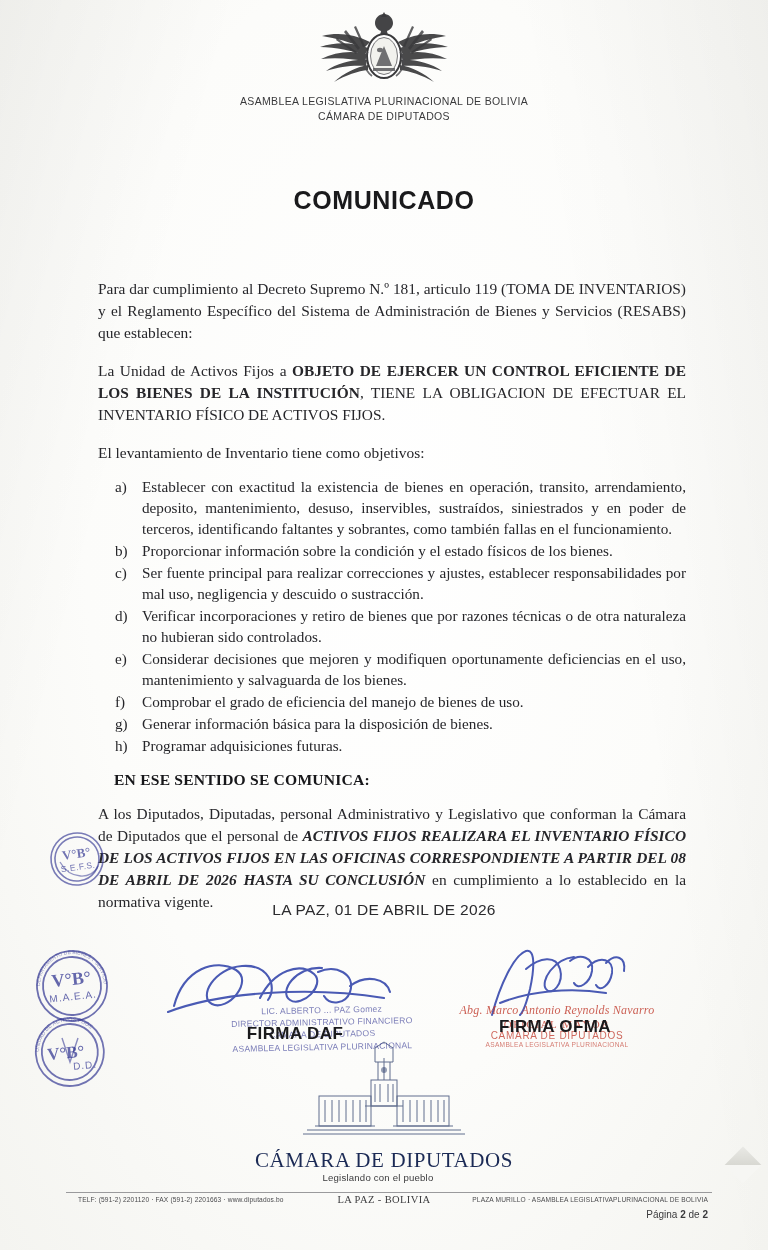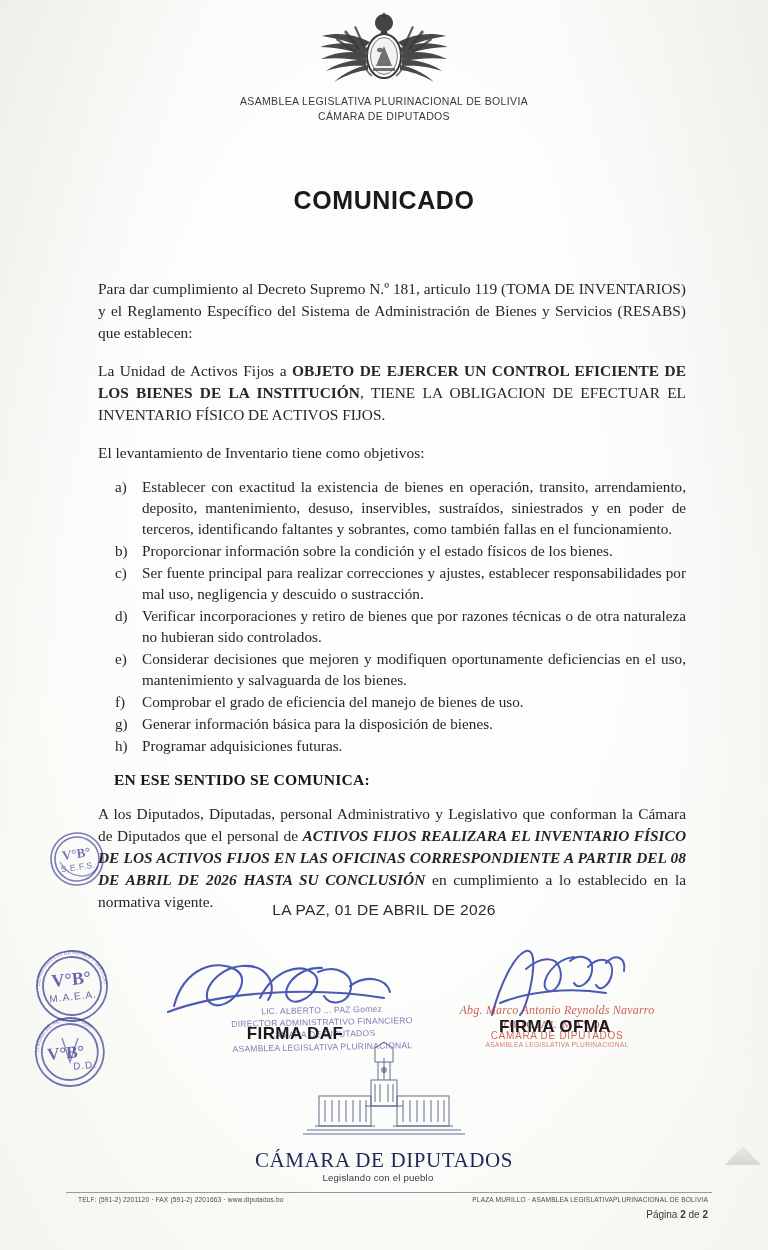--- a/index.html
+++ b/index.html
@@ -388,15 +388,16 @@
       </g>
     </svg>
   </div>
   <div class="cam-title">CÁMARA DE DIPUTADOS</div>
   <div class="cam-sub">Legislando con el pueblo</div>
 
   <div class="dogear"></div>
 
   <div class="foot-rule"></div>
   <div class="foot-left">TELF: (591-2) 2201120 · FAX  (591-2) 2201663 · www.diputados.bo</div>
+  <div class="foot-mid">LA PAZ - BOLIVIA</div>
   <div class="foot-right">PLAZA MURILLO · ASAMBLEA LEGISLATIVAPLURINACIONAL DE BOLIVIA</div>
   <div class="foot-page"><span>Página </span><b>2</b><span> de </span><b>2</b></div>
 </div>
 
 </body></html>

